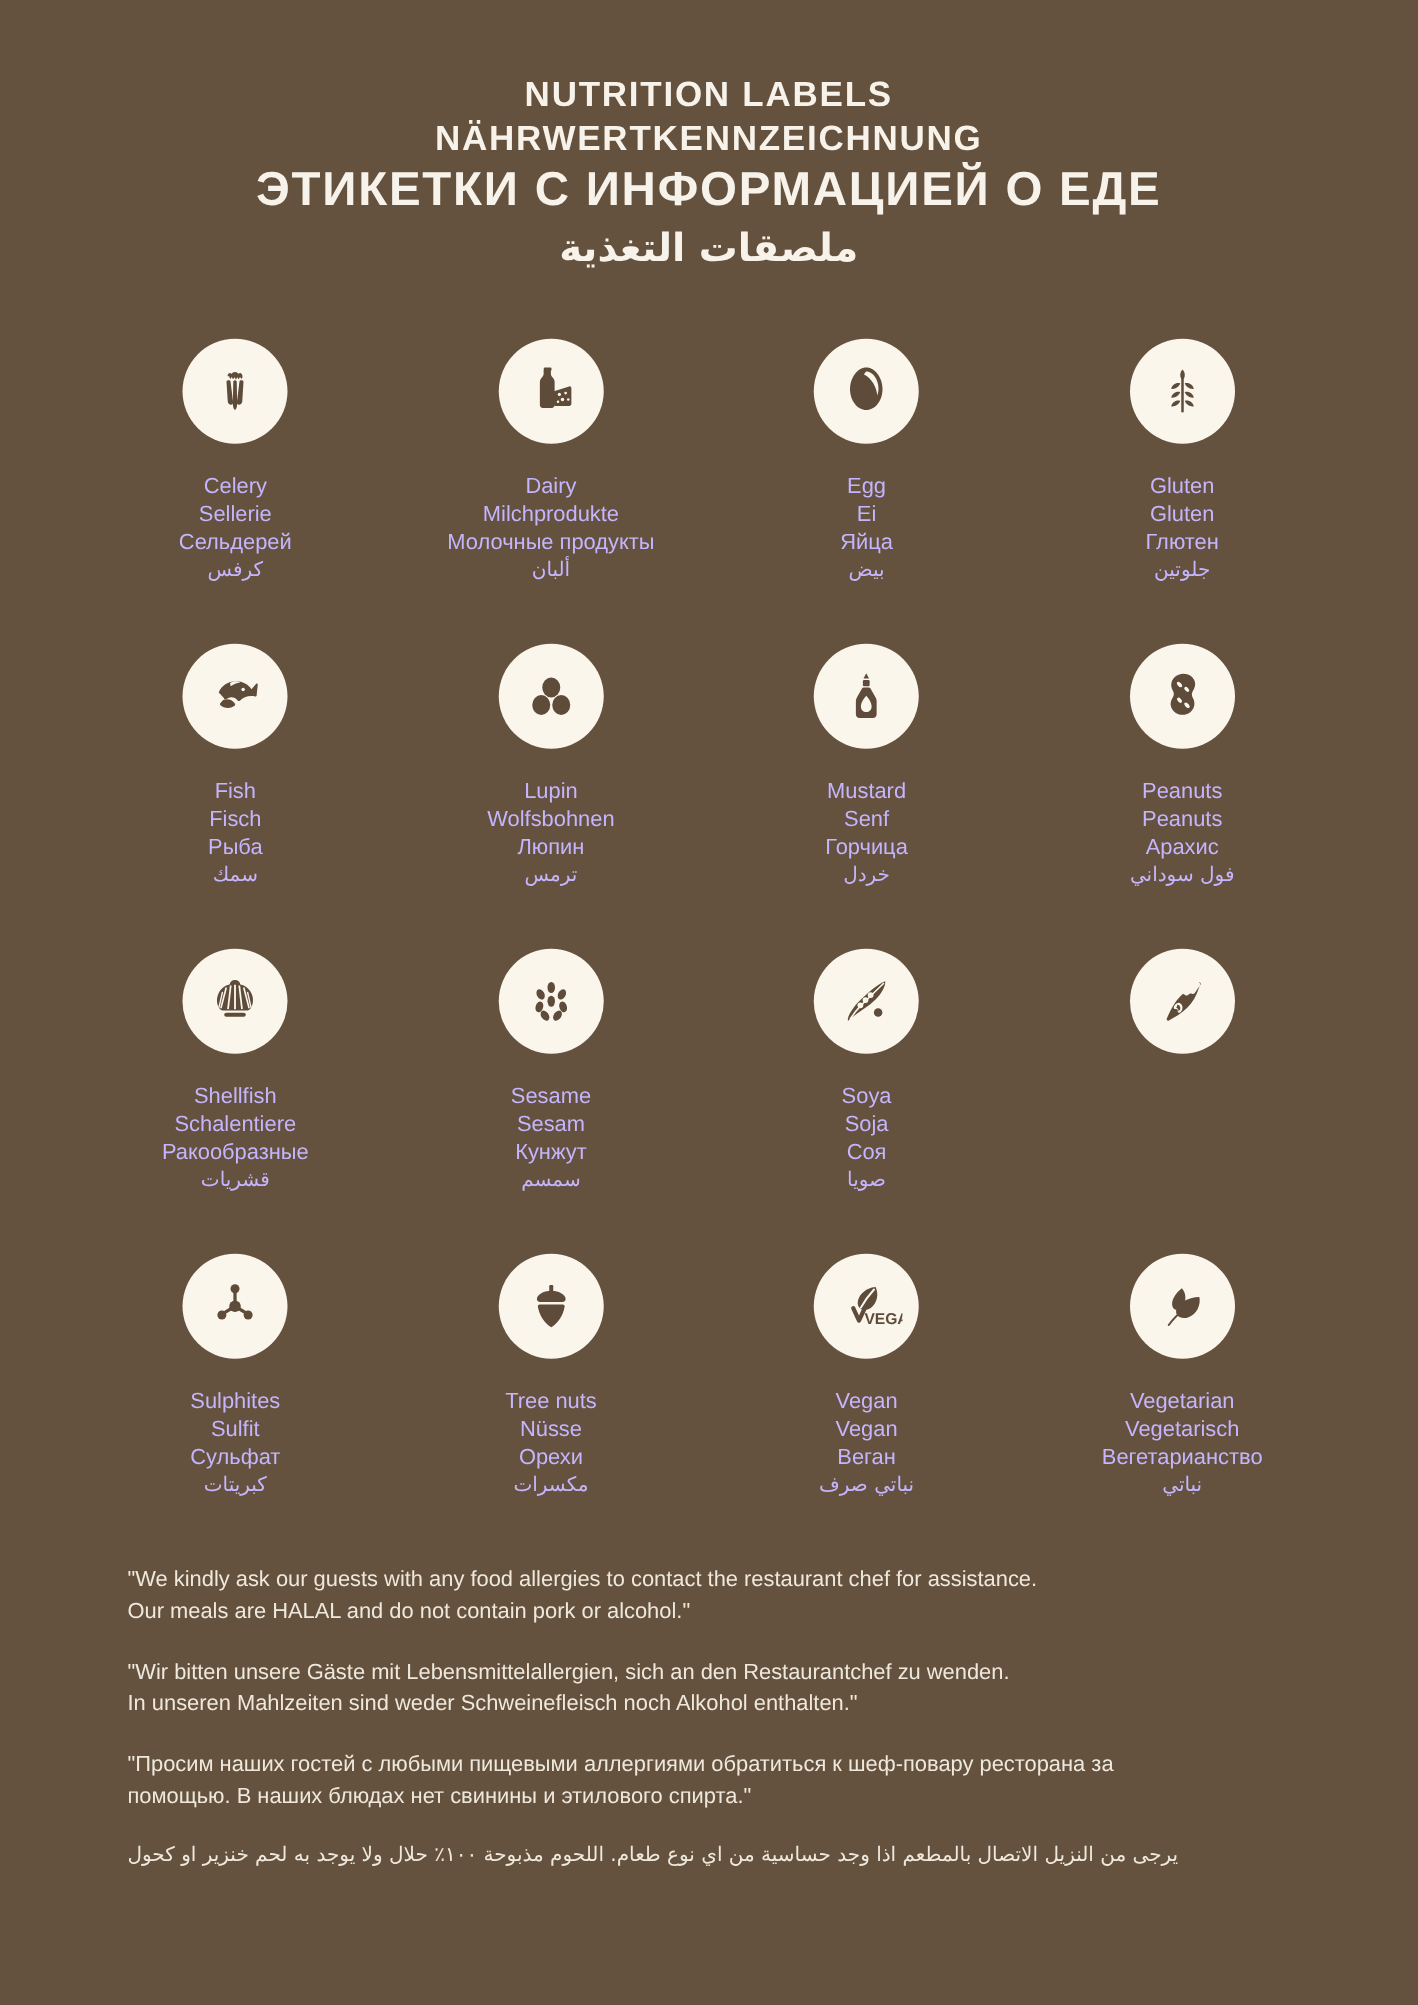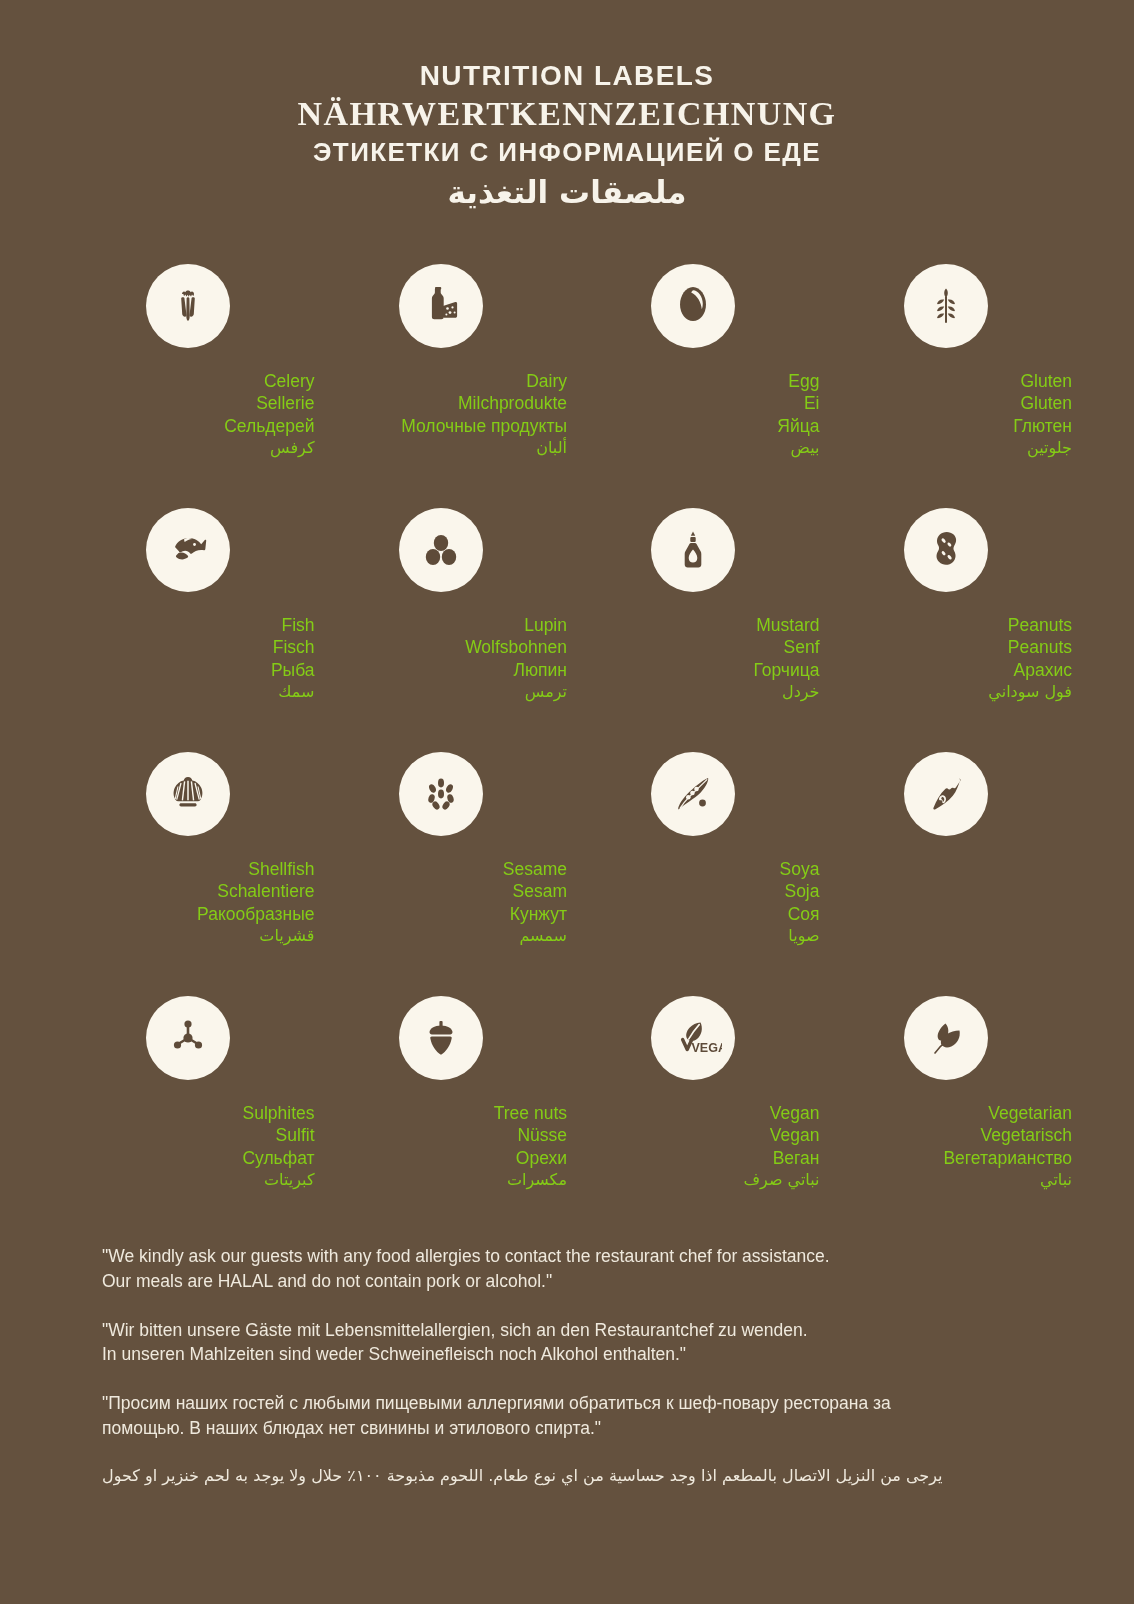--- a/index.html
+++ b/index.html
@@ -14,22 +14,22 @@
 
   
   .titles{padding-top:58px;text-align:center;}
   .titles .t{
     font-weight:700;
     letter-spacing:1.4px;
     color:#f7f3ea;
     line-height:1.26;
   }
   .t-en{font-size:28px;}
-  .t-de{font-size:34px;font-family:Liberation Serif, serif;}
-  .t-ru{font-size:26px;}
+  .t-de{font-size:28px;}
+  .t-ru{font-size:38px;}
   .t-ar{font-size:31px;font-weight:400;letter-spacing:0;direction:rtl;margin-top:4px;
         font-family:"DejaVu Sans",sans-serif;}
 
   
   .grid{
     margin:0 auto;
     padding:0;
     width:1010px;
     margin-top:38px;
     display:grid;
@@ -42,21 +42,21 @@
     height:244px;
     box-sizing:border-box;
   }
   .badge{
     width:84px;height:84px;border-radius:50%;
     background:#faf6ec;
     margin:0 auto 22px auto;
     display:flex;align-items:center;justify-content:center;
   }
   .badge svg{display:block;}
-  .names{font-size:17.5px;line-height:1.28;color:#84cc16;text-align:right;}
+  .names{font-size:17.5px;line-height:1.28;color:#c4b5fd;}
   .names div{white-space:nowrap;}
   .nm-ar{direction:rtl;font-size:16px;font-family:"DejaVu Sans",sans-serif;margin-top:1px;}
 
   
   .footer{
     margin:18px auto 0 auto;
     width:930px;
     color:#efe9dd;
   }
   .para{

